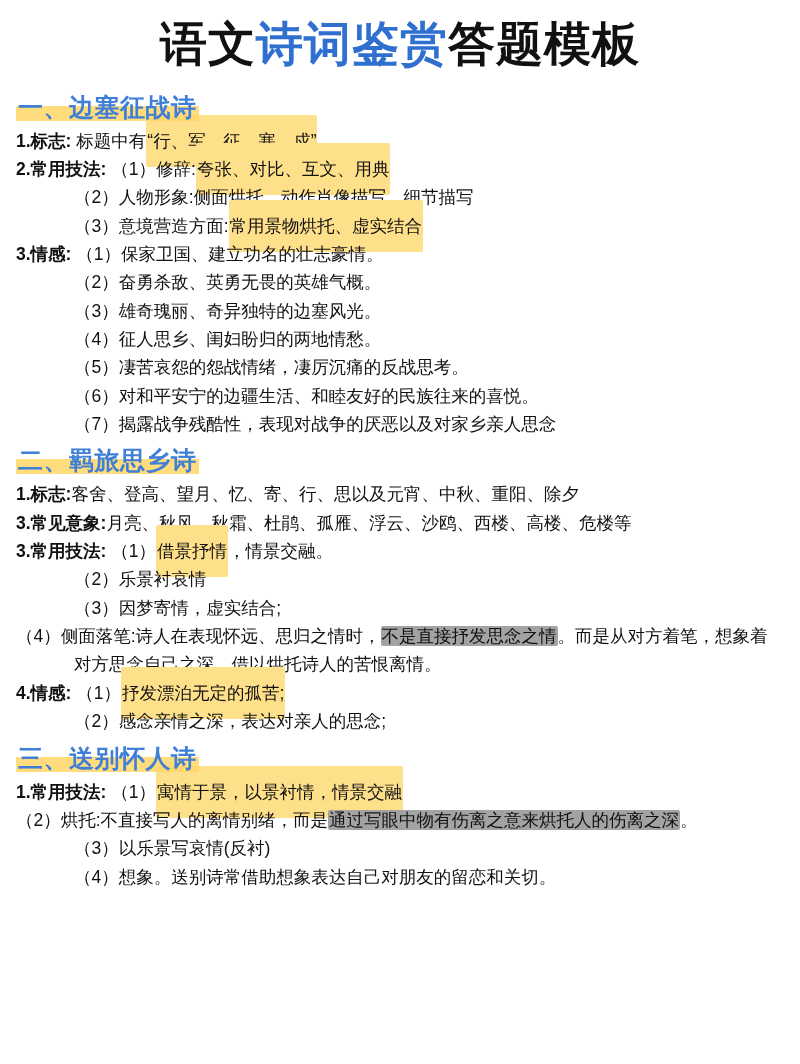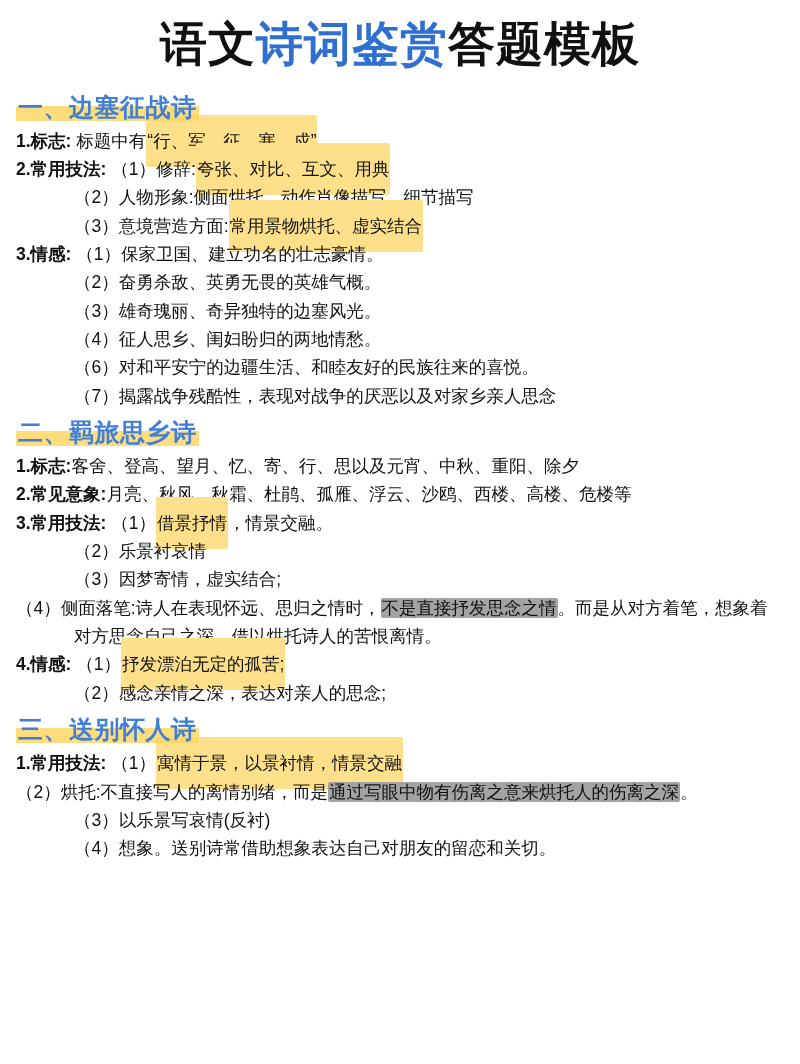--- a/index.html
+++ b/index.html
@@ -121,37 +121,40 @@
   <div class="line indent2">
     <span>（2）奋勇杀敌、英勇无畏的英雄气概。</span>
   </div>
   <div class="line indent2">
     <span>（3）雄奇瑰丽、奇异独特的边塞风光。</span>
   </div>
   <div class="line indent2">
     <span>（4）征人思乡、闺妇盼归的两地情愁。</span>
   </div>
   <div class="line indent2">
+    <span>（5）凄苦哀怨的怨战情绪，凄厉沉痛的反战思考。</span>
+  </div>
+  <div class="line indent2">
     <span>（6）对和平安宁的边疆生活、和睦友好的民族往来的喜悦。</span>
   </div>
   <div class="line indent2">
     <span>（7）揭露战争残酷性，表现对战争的厌恶以及对家乡亲人思念</span>
   </div>
 
   
   <div class="sec-head">
     <span class="hl">二、羁旅思乡诗</span>
   </div>
 
   <div class="line wrapfull">
     <span class="lbl">1.标志:</span><span>客舍、登高、望月、忆、寄、行、思以及元宵、中秋、重阳、除夕</span>
   </div>
 
   <div class="line wrapfull">
-    <span class="lbl">2.常见意象:</span><span>月亮、秋风、秋霜、杜鹃、孤雁、浮云、沙鸥、西楼、高楼、危楼等</span>
+    <span class="lbl">3.常见意象:</span><span>月亮、秋风、秋霜、杜鹃、孤雁、浮云、沙鸥、西楼、高楼、危楼等</span>
   </div>
 
   <div class="line indent1">
     <span class="lbl">3.常用技法:</span>
     <span>（1）<span class="mark">借景抒情</span>，情景交融。</span>
   </div>
   <div class="line indent2">
     <span>（2）乐景衬哀情</span>
   </div>
   <div class="line indent2">

